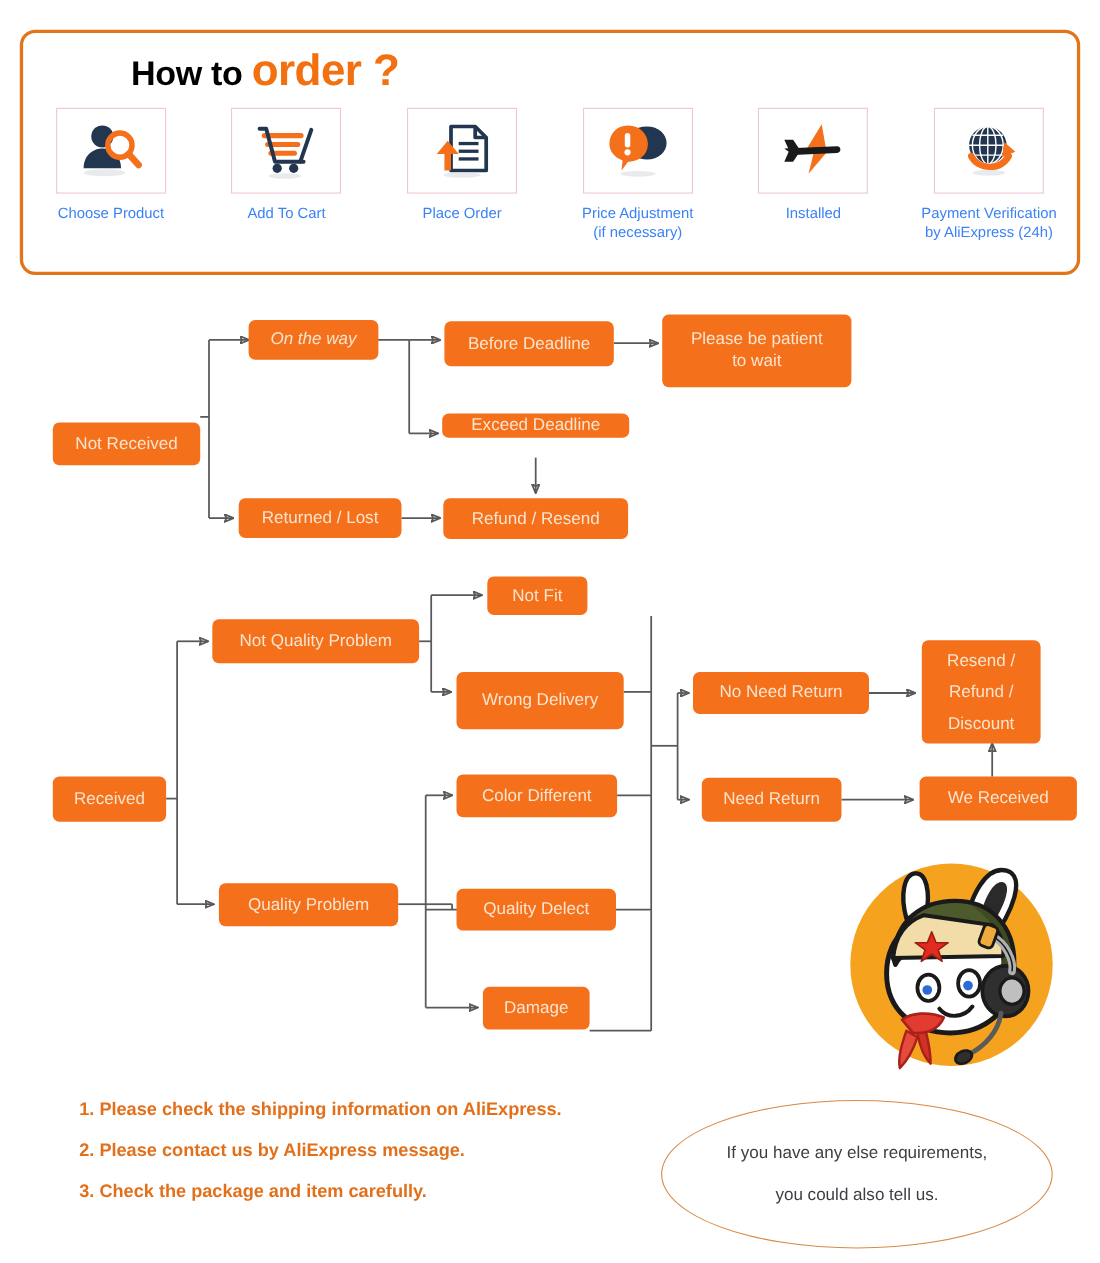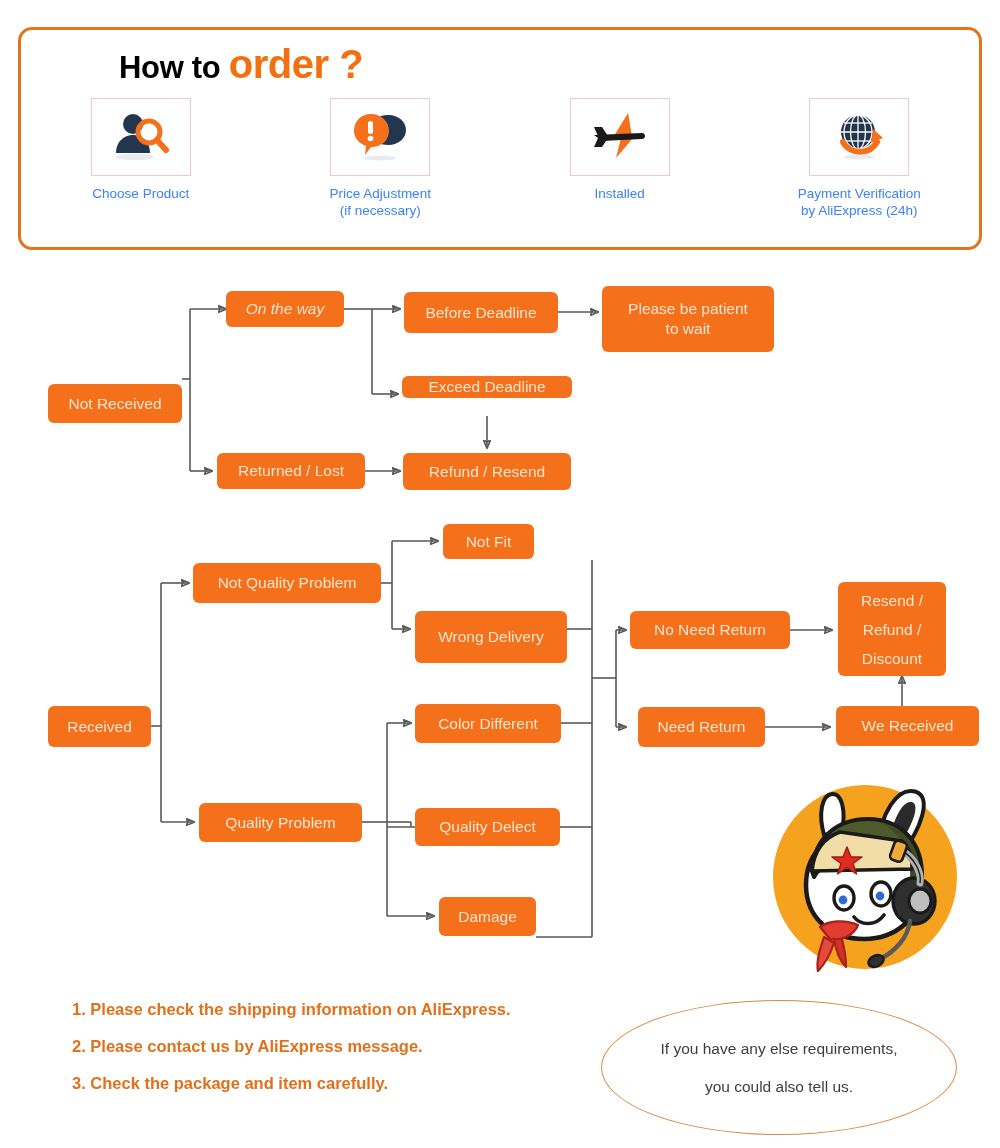--- a/index.html
+++ b/index.html
@@ -142,21 +142,50 @@
             <path d="M7 44 C7 31 17 26 24 26 C31 26 41 31 41 44 Z" fill="#22364F"></path>
             <circle cx="40" cy="23" r="11" fill="none" stroke="#F4701B" stroke-width="5"></circle>
             <circle cx="40" cy="23" r="7" fill="#ffffff"></circle>
             <line x1="48" y1="31" x2="57" y2="41" stroke="#F4701B" stroke-width="6" stroke-linecap="round"></line>
             <ellipse cx="26" cy="48" rx="19" ry="3.2" fill="#d8dde3" opacity="0.6"></ellipse>
           </svg>
         </div>
         <div class="step-label">Choose Product</div>
       </div>
 
-
+      <div class="step">
+        <div class="step-box">
+          <svg width="64" height="56" viewBox="0 0 64 56">
+            <rect x="10" y="12" width="38" height="4.6" rx="2.3" fill="#F4701B"></rect>
+            <rect x="13" y="20" width="32" height="4.6" rx="2.3" fill="#F4701B"></rect>
+            <rect x="16" y="28" width="26" height="4.6" rx="2.3" fill="#F4701B"></rect>
+            <path d="M8 8 L14 8 L22 38 L48 38" fill="none" stroke="#22364F" stroke-width="3.6" stroke-linecap="round" stroke-linejoin="round"></path>
+            <line x1="45" y1="38" x2="55" y2="9" stroke="#22364F" stroke-width="3.6" stroke-linecap="round"></line>
+            <circle cx="24" cy="44" r="4.2" fill="#22364F"></circle>
+            <circle cx="39" cy="44" r="4.2" fill="#22364F"></circle>
+            <ellipse cx="31" cy="51" rx="15" ry="2.6" fill="#d8dde3" opacity="0.6"></ellipse>
+          </svg>
+        </div>
+        <div class="step-label">Add To Cart</div>
+      </div>
+
+      <div class="step">
+        <div class="step-box">
+          <svg width="64" height="56" viewBox="0 0 64 56">
+            <path d="M22 6 L44 6 L54 16 L54 46 L22 46 Z" fill="#ffffff" stroke="#22364F" stroke-width="3.4" stroke-linejoin="round"></path>
+            <path d="M44 6 L44 16 L54 16" fill="none" stroke="#22364F" stroke-width="3.4" stroke-linejoin="round"></path>
+            <rect x="29" y="20" width="18" height="3" fill="#22364F"></rect>
+            <rect x="29" y="27" width="18" height="3" fill="#22364F"></rect>
+            <rect x="29" y="34" width="18" height="3" fill="#22364F"></rect>
+            <path d="M16 46 L16 31 L9 31 L19 19 L29 31 L22 31 L22 46 Z" fill="#F4701B"></path>
+            <ellipse cx="32" cy="50" rx="17" ry="2.6" fill="#d8dde3" opacity="0.6"></ellipse>
+          </svg>
+        </div>
+        <div class="step-label">Place Order</div>
+      </div>
 
       <div class="step">
         <div class="step-box">
           <svg width="64" height="56" viewBox="0 0 64 56">
             <path d="M40 6 C51 6 58 13 58 21 C58 29 51 36 40 36 C36 36 33 35 31 34 L24 38 L26 31 C23 28 22 25 22 21 C22 13 29 6 40 6 Z" fill="#22364F"></path>
             <path d="M23 5 C34 5 41 13 41 22 C41 31 34 38 23 38 L17 46 L18 37 C10 34 6 28 6 22 C6 13 12 5 23 5 Z" fill="#F4701B"></path>
             <rect x="20" y="12" width="5" height="13" rx="2.5" fill="#ffffff"></rect>
             <circle cx="22.5" cy="29.5" r="2.8" fill="#ffffff"></circle>
             <ellipse cx="32" cy="49" rx="16" ry="2.6" fill="#d8dde3" opacity="0.6"></ellipse>
           </svg>

